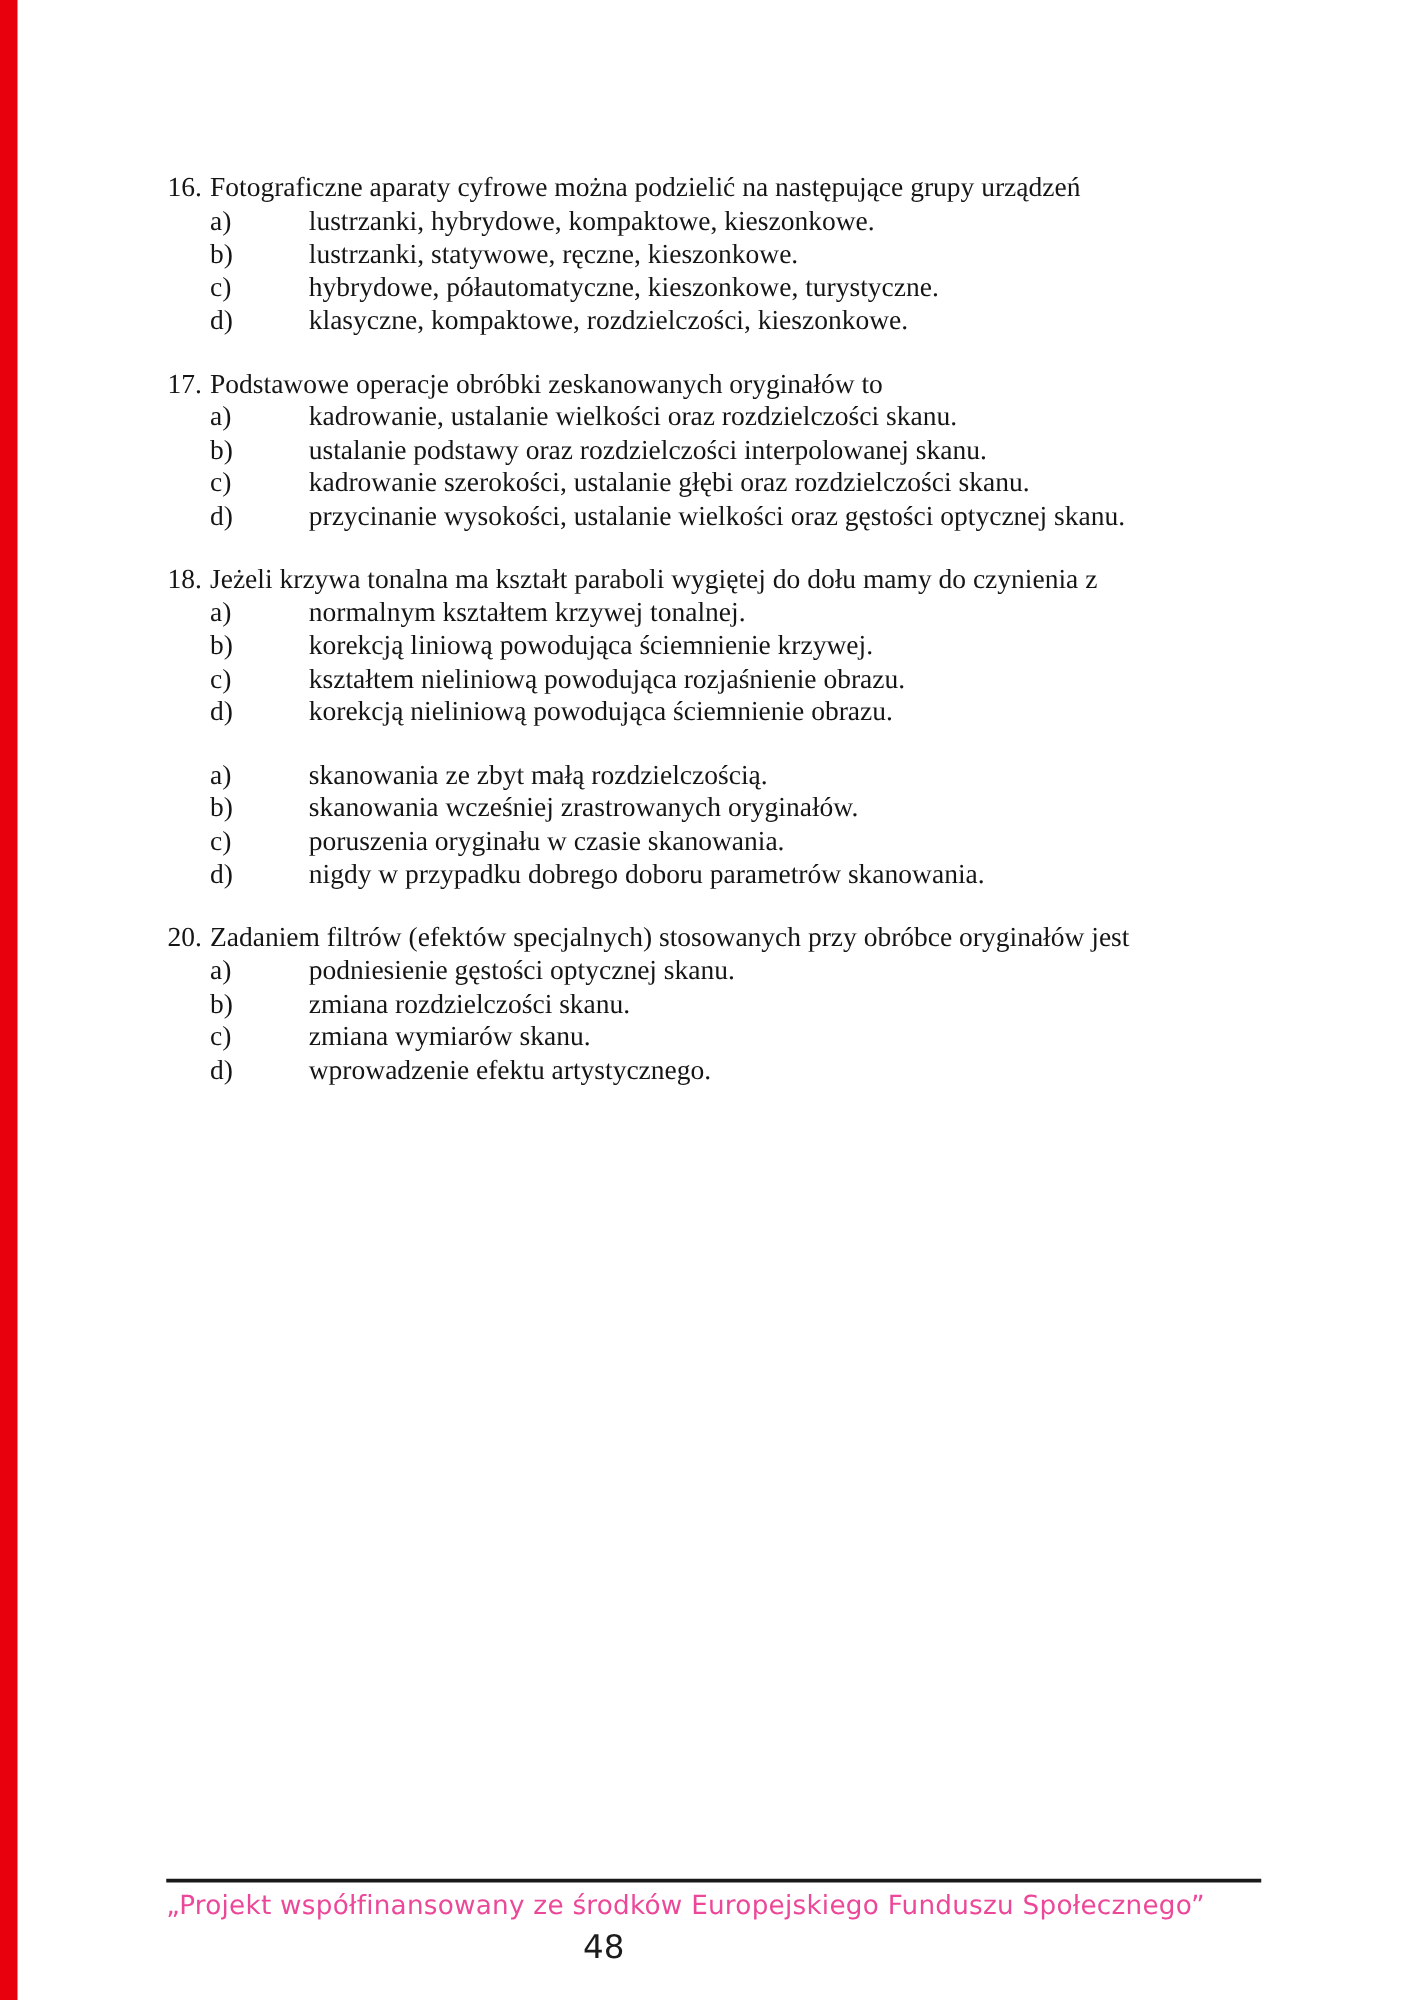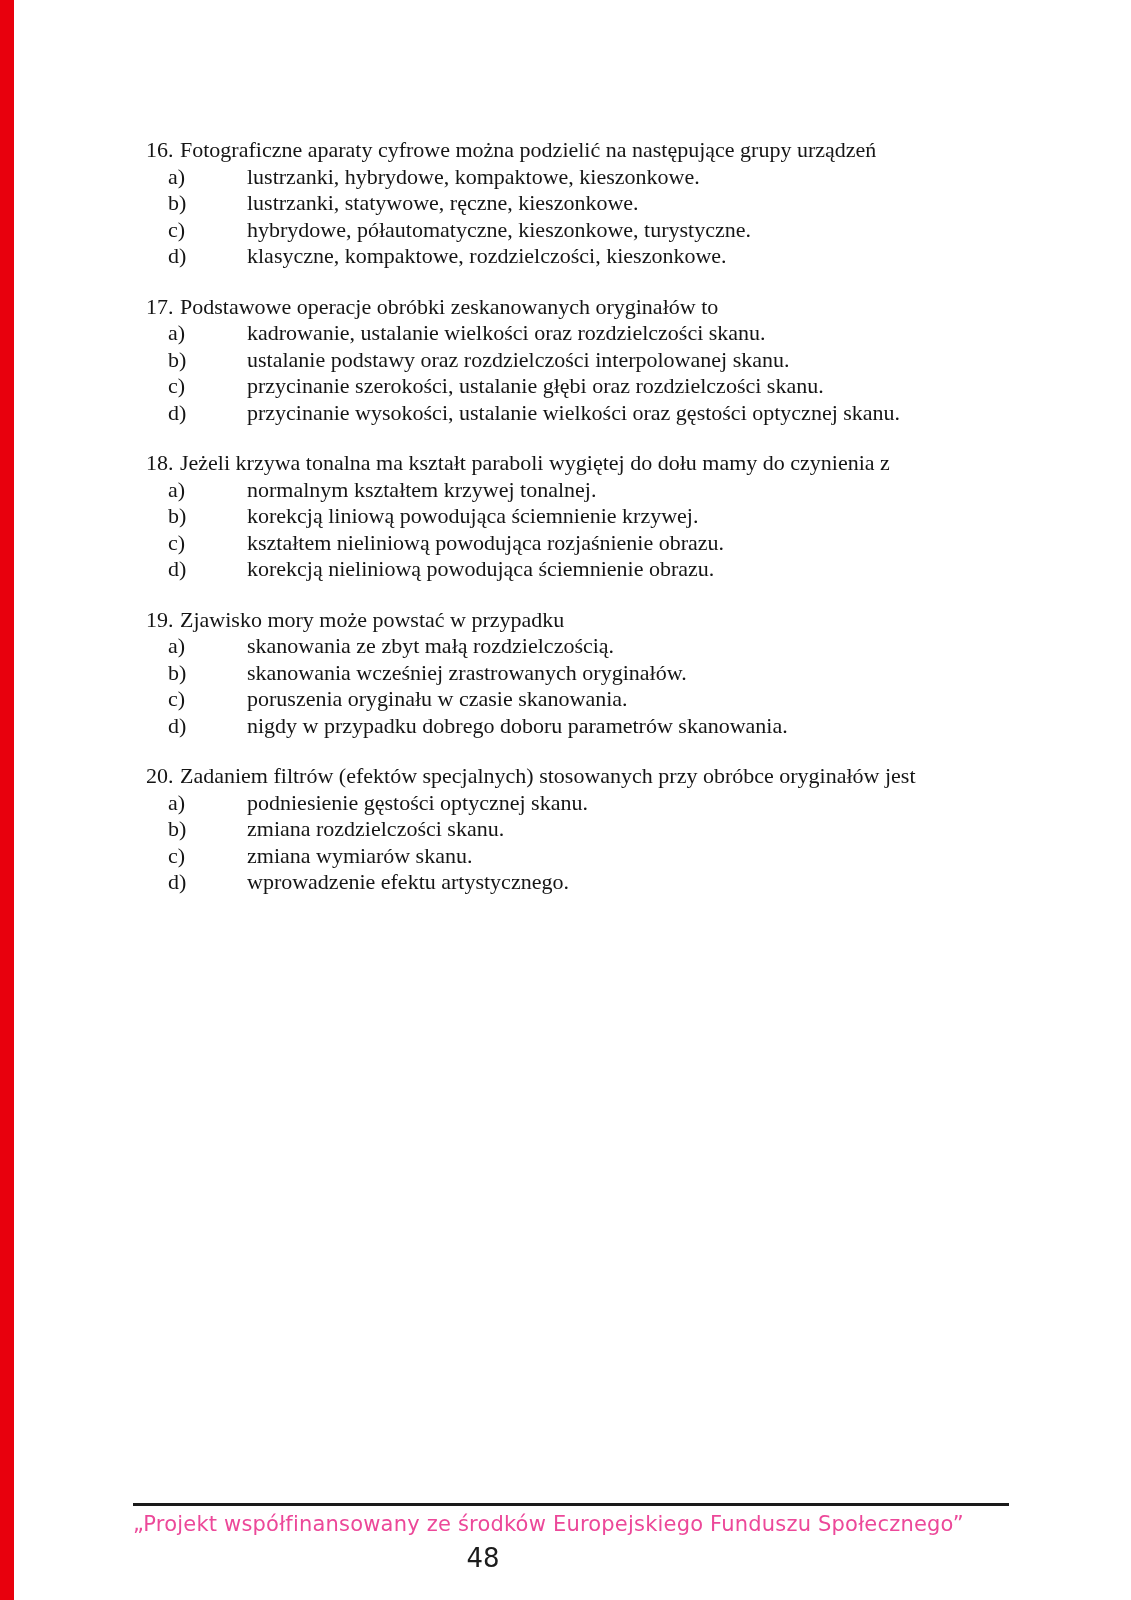--- a/index.html
+++ b/index.html
@@ -28,21 +28,20 @@
     top: 137px;
     width: 884px;
     font-size: 22px;
     line-height: 26.5px;
   }
   .q-block { margin-bottom: 24px; }
   .q-head { display: flex; }
   .q-num {
     flex: none;
     width: 34px;
-    margin-left: 12px;
   }
   .q-text { flex: 1; }
   .opt-row {
     display: flex;
     margin-left: 34px;
   }
   .opt-letter {
     flex: none;
     width: 45px;
   }
@@ -117,21 +116,21 @@
     <div class="opt-row">
       <span class="opt-letter">a)</span>
       <span class="opt-text">kadrowanie, ustalanie wielkości oraz rozdzielczości skanu.</span>
     </div>
     <div class="opt-row">
       <span class="opt-letter">b)</span>
       <span class="opt-text">ustalanie podstawy oraz rozdzielczości interpolowanej skanu.</span>
     </div>
     <div class="opt-row">
       <span class="opt-letter">c)</span>
-      <span class="opt-text">przycinanie szerokości, ustalanie głębi oraz rozdzielczości skanu.</span>
+      <span class="opt-text">kadrowanie szerokości, ustalanie głębi oraz rozdzielczości skanu.</span>
     </div>
     <div class="opt-row">
       <span class="opt-letter">d)</span>
       <span class="opt-text">przycinanie wysokości, ustalanie wielkości oraz gęstości optycznej skanu.</span>
     </div>
   </section>
 
   <section class="q-block">
     <div class="q-head">
       <span class="q-num">18.</span>
@@ -149,24 +148,20 @@
       <span class="opt-letter">c)</span>
       <span class="opt-text">kształtem nieliniową powodująca rozjaśnienie obrazu.</span>
     </div>
     <div class="opt-row">
       <span class="opt-letter">d)</span>
       <span class="opt-text">korekcją nieliniową powodująca ściemnienie obrazu.</span>
     </div>
   </section>
 
   <section class="q-block">
-    <div class="q-head">
-      <span class="q-num">19.</span>
-      <span class="q-text">Zjawisko mory może powstać w przypadku</span>
-    </div>
     <div class="opt-row">
       <span class="opt-letter">a)</span>
       <span class="opt-text">skanowania ze zbyt małą rozdzielczością.</span>
     </div>
     <div class="opt-row">
       <span class="opt-letter">b)</span>
       <span class="opt-text">skanowania wcześniej zrastrowanych oryginałów.</span>
     </div>
     <div class="opt-row">
       <span class="opt-letter">c)</span>

